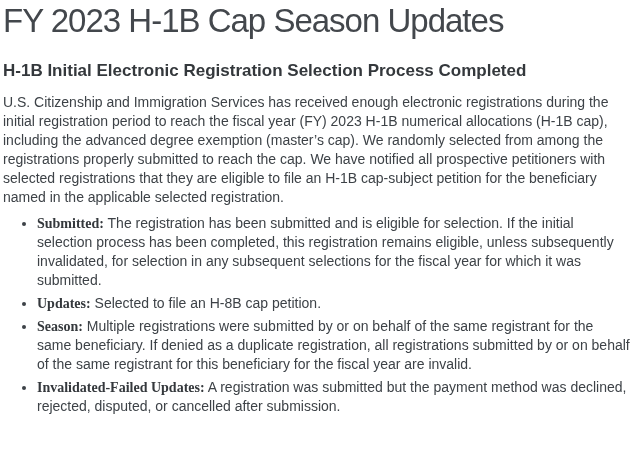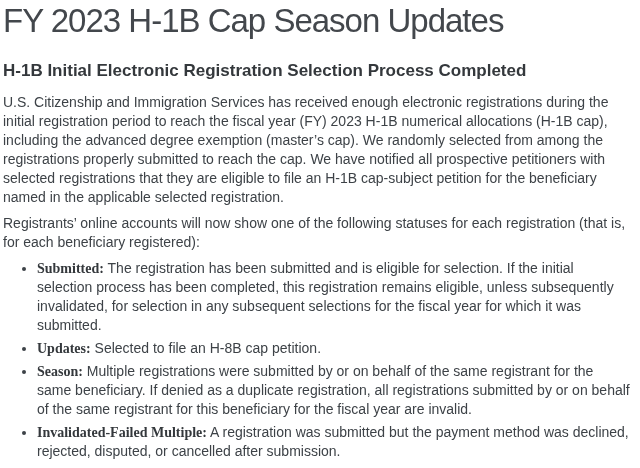--- a/index.html
+++ b/index.html
@@ -65,22 +65,21 @@
 
 <div class="page">
 
   <h1 class="page-title">FY 2023 H-1B Cap Season Updates</h1>
 
 
   <h2 class="section-heading">H-1B Initial Electronic Registration Selection Process Completed</h2>
 
   <p class="body-text">U.S. Citizenship and Immigration Services has received enough electronic registrations during the initial registration period to reach the fiscal year (FY) 2023 H-1B numerical allocations (H-1B cap), including the advanced degree exemption (master’s cap). We randomly selected from among the registrations properly submitted to reach the cap. We have notified all prospective petitioners with selected registrations that they are eligible to file an H-1B cap-subject petition for the beneficiary named in the applicable selected registration.</p>
 
-  <p class="body-text">Registrants’ online accounts will now show one of the following statuses for each registration (that is, for each beneficiary registered):</p>
 
   <ul class="status-list">
     <li><strong class="status-term">Submitted:</strong><span> The registration has been submitted and is eligible for selection. If the initial selection process has been completed, this registration remains eligible, unless subsequently invalidated, for selection in any subsequent selections for the fiscal year for which it was submitted.</span></li>
     <li><strong class="status-term">Updates:</strong><span> Selected to file an H-8B cap petition.</span></li>
     <li><strong class="status-term">Season:</strong><span> Multiple registrations were submitted by or on behalf of the same registrant for the same beneficiary. If denied as a duplicate registration, all registrations submitted by or on behalf of the same registrant for this beneficiary for the fiscal year are invalid.</span></li>
-    <li><strong class="status-term">Invalidated-Failed Multiple:</strong><span> A registration was submitted but the payment method was declined, rejected, disputed, or cancelled after submission.</span></li>
+    <li><strong class="status-term">Invalidated-Failed Updates:</strong><span> A registration was submitted but the payment method was declined, rejected, disputed, or cancelled after submission.</span></li>
   </ul>
 
 </div>
 
 </body></html>

